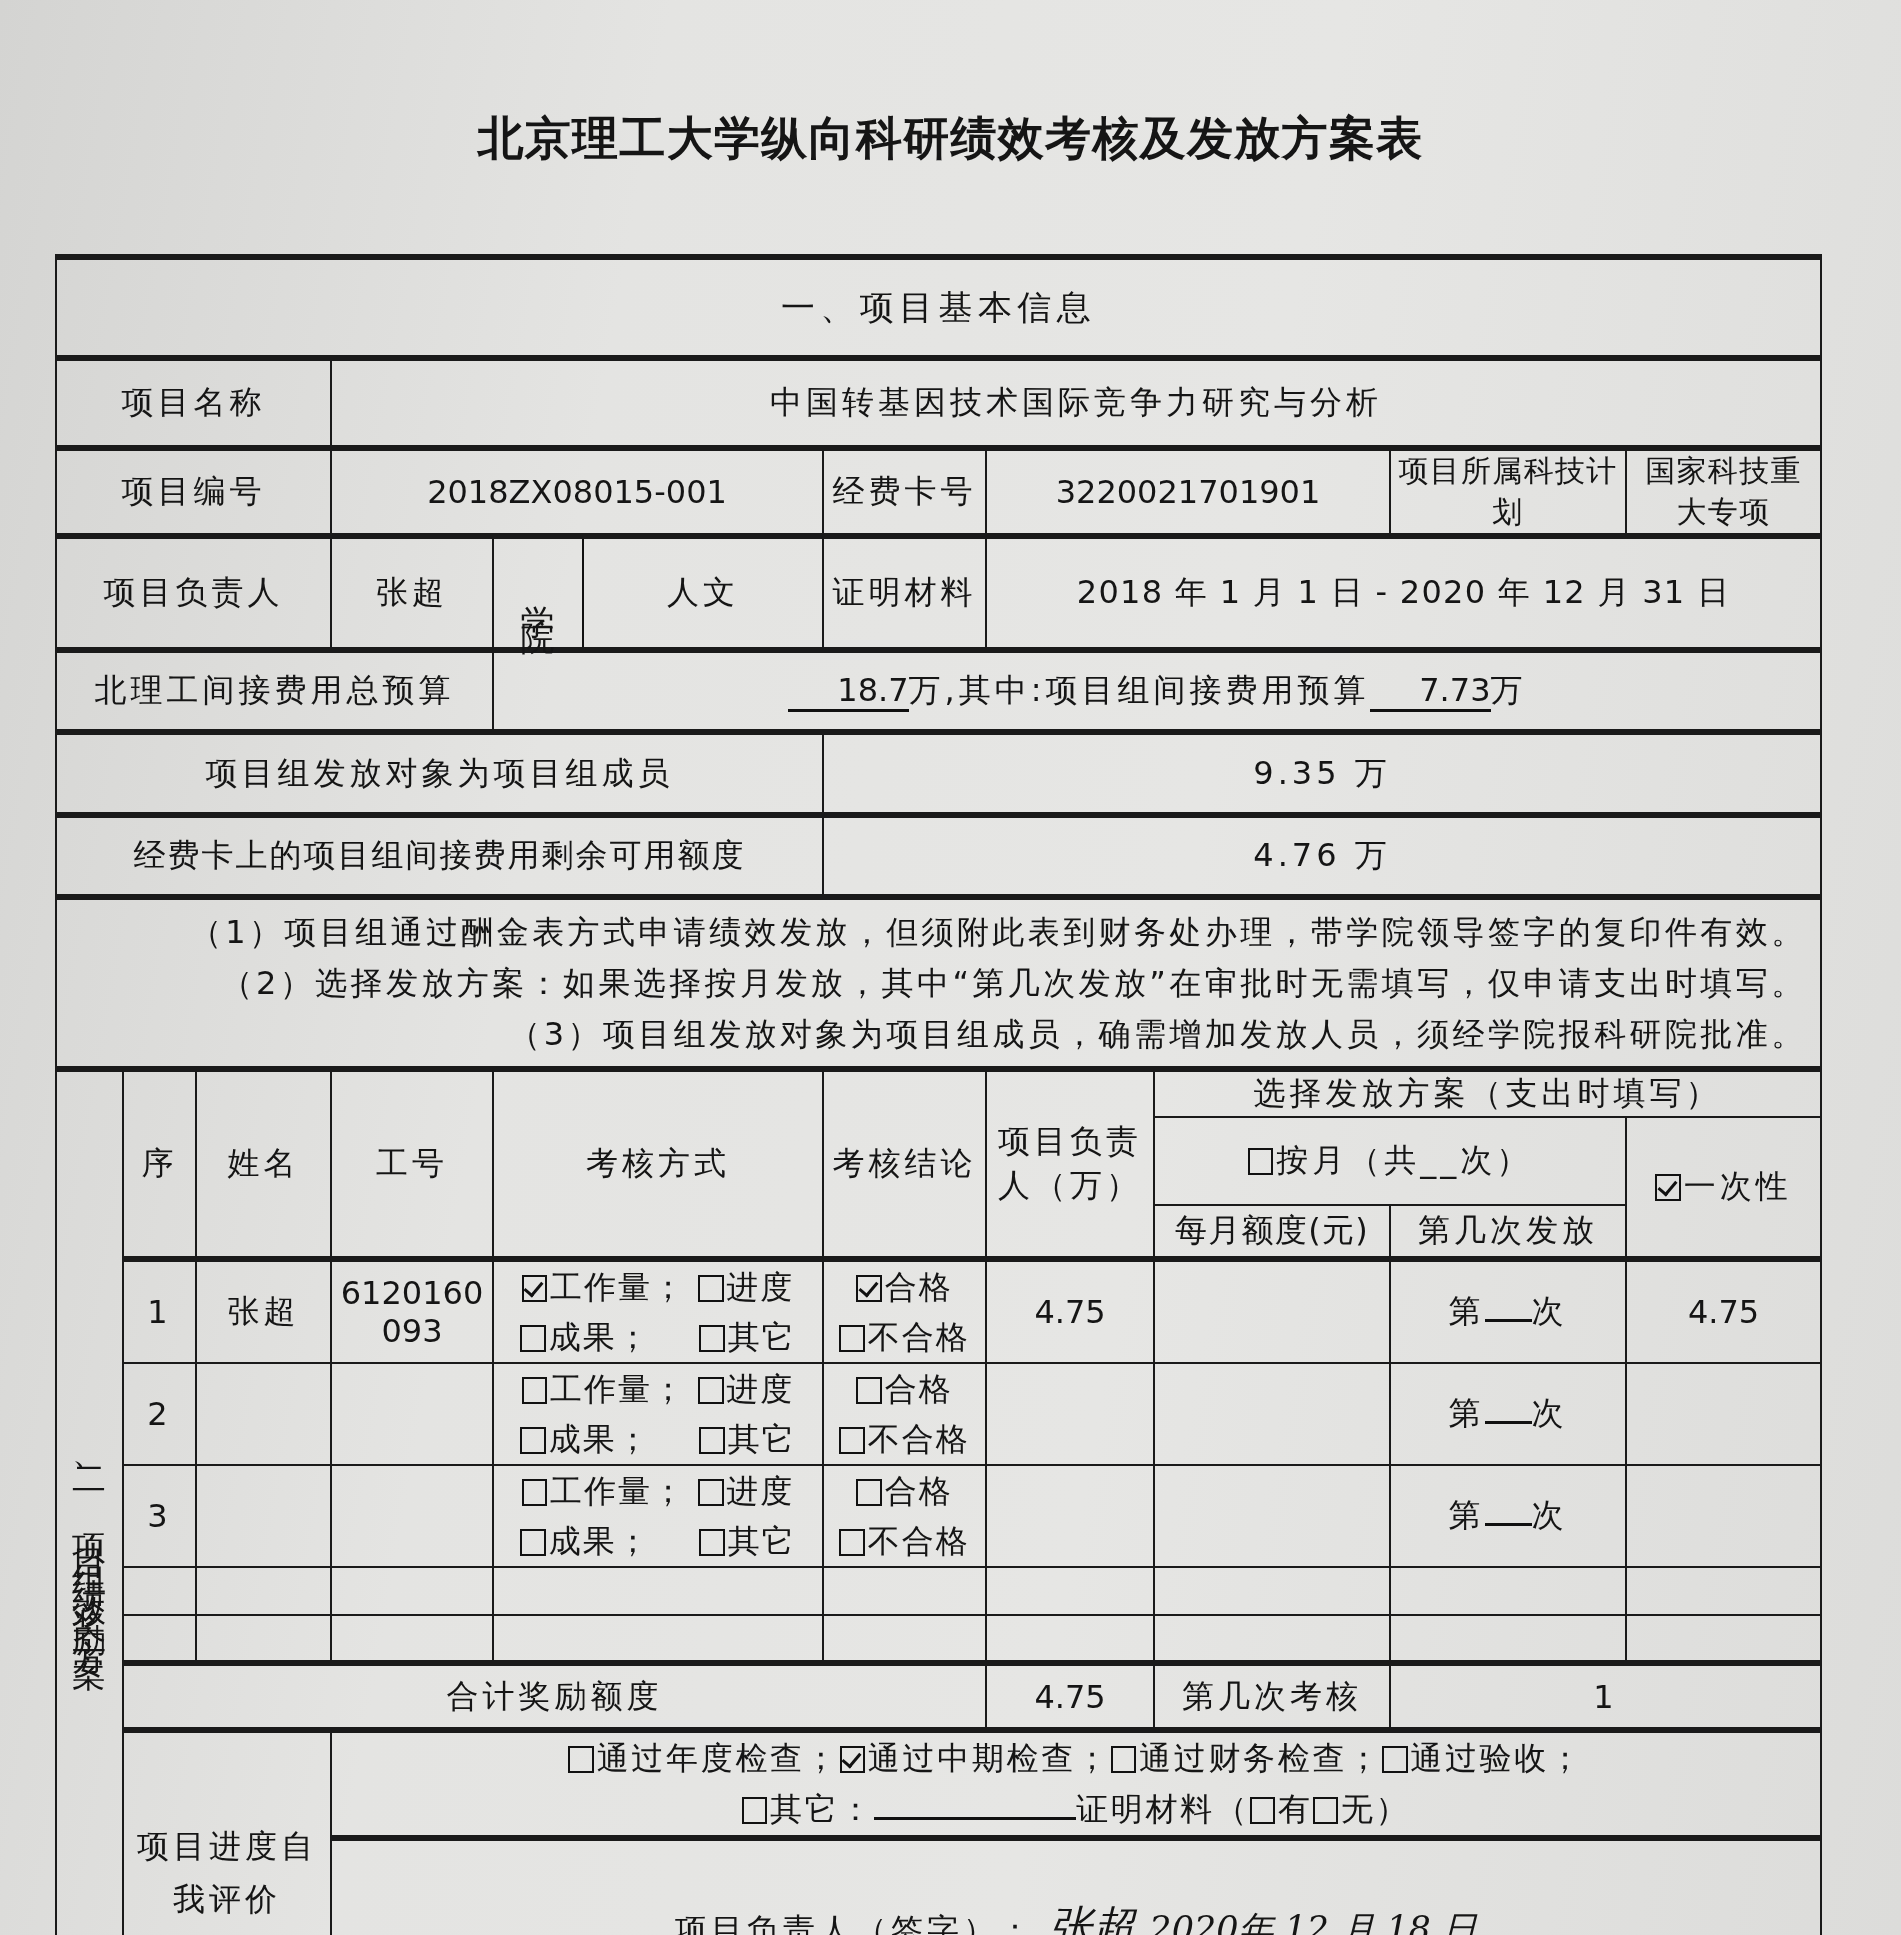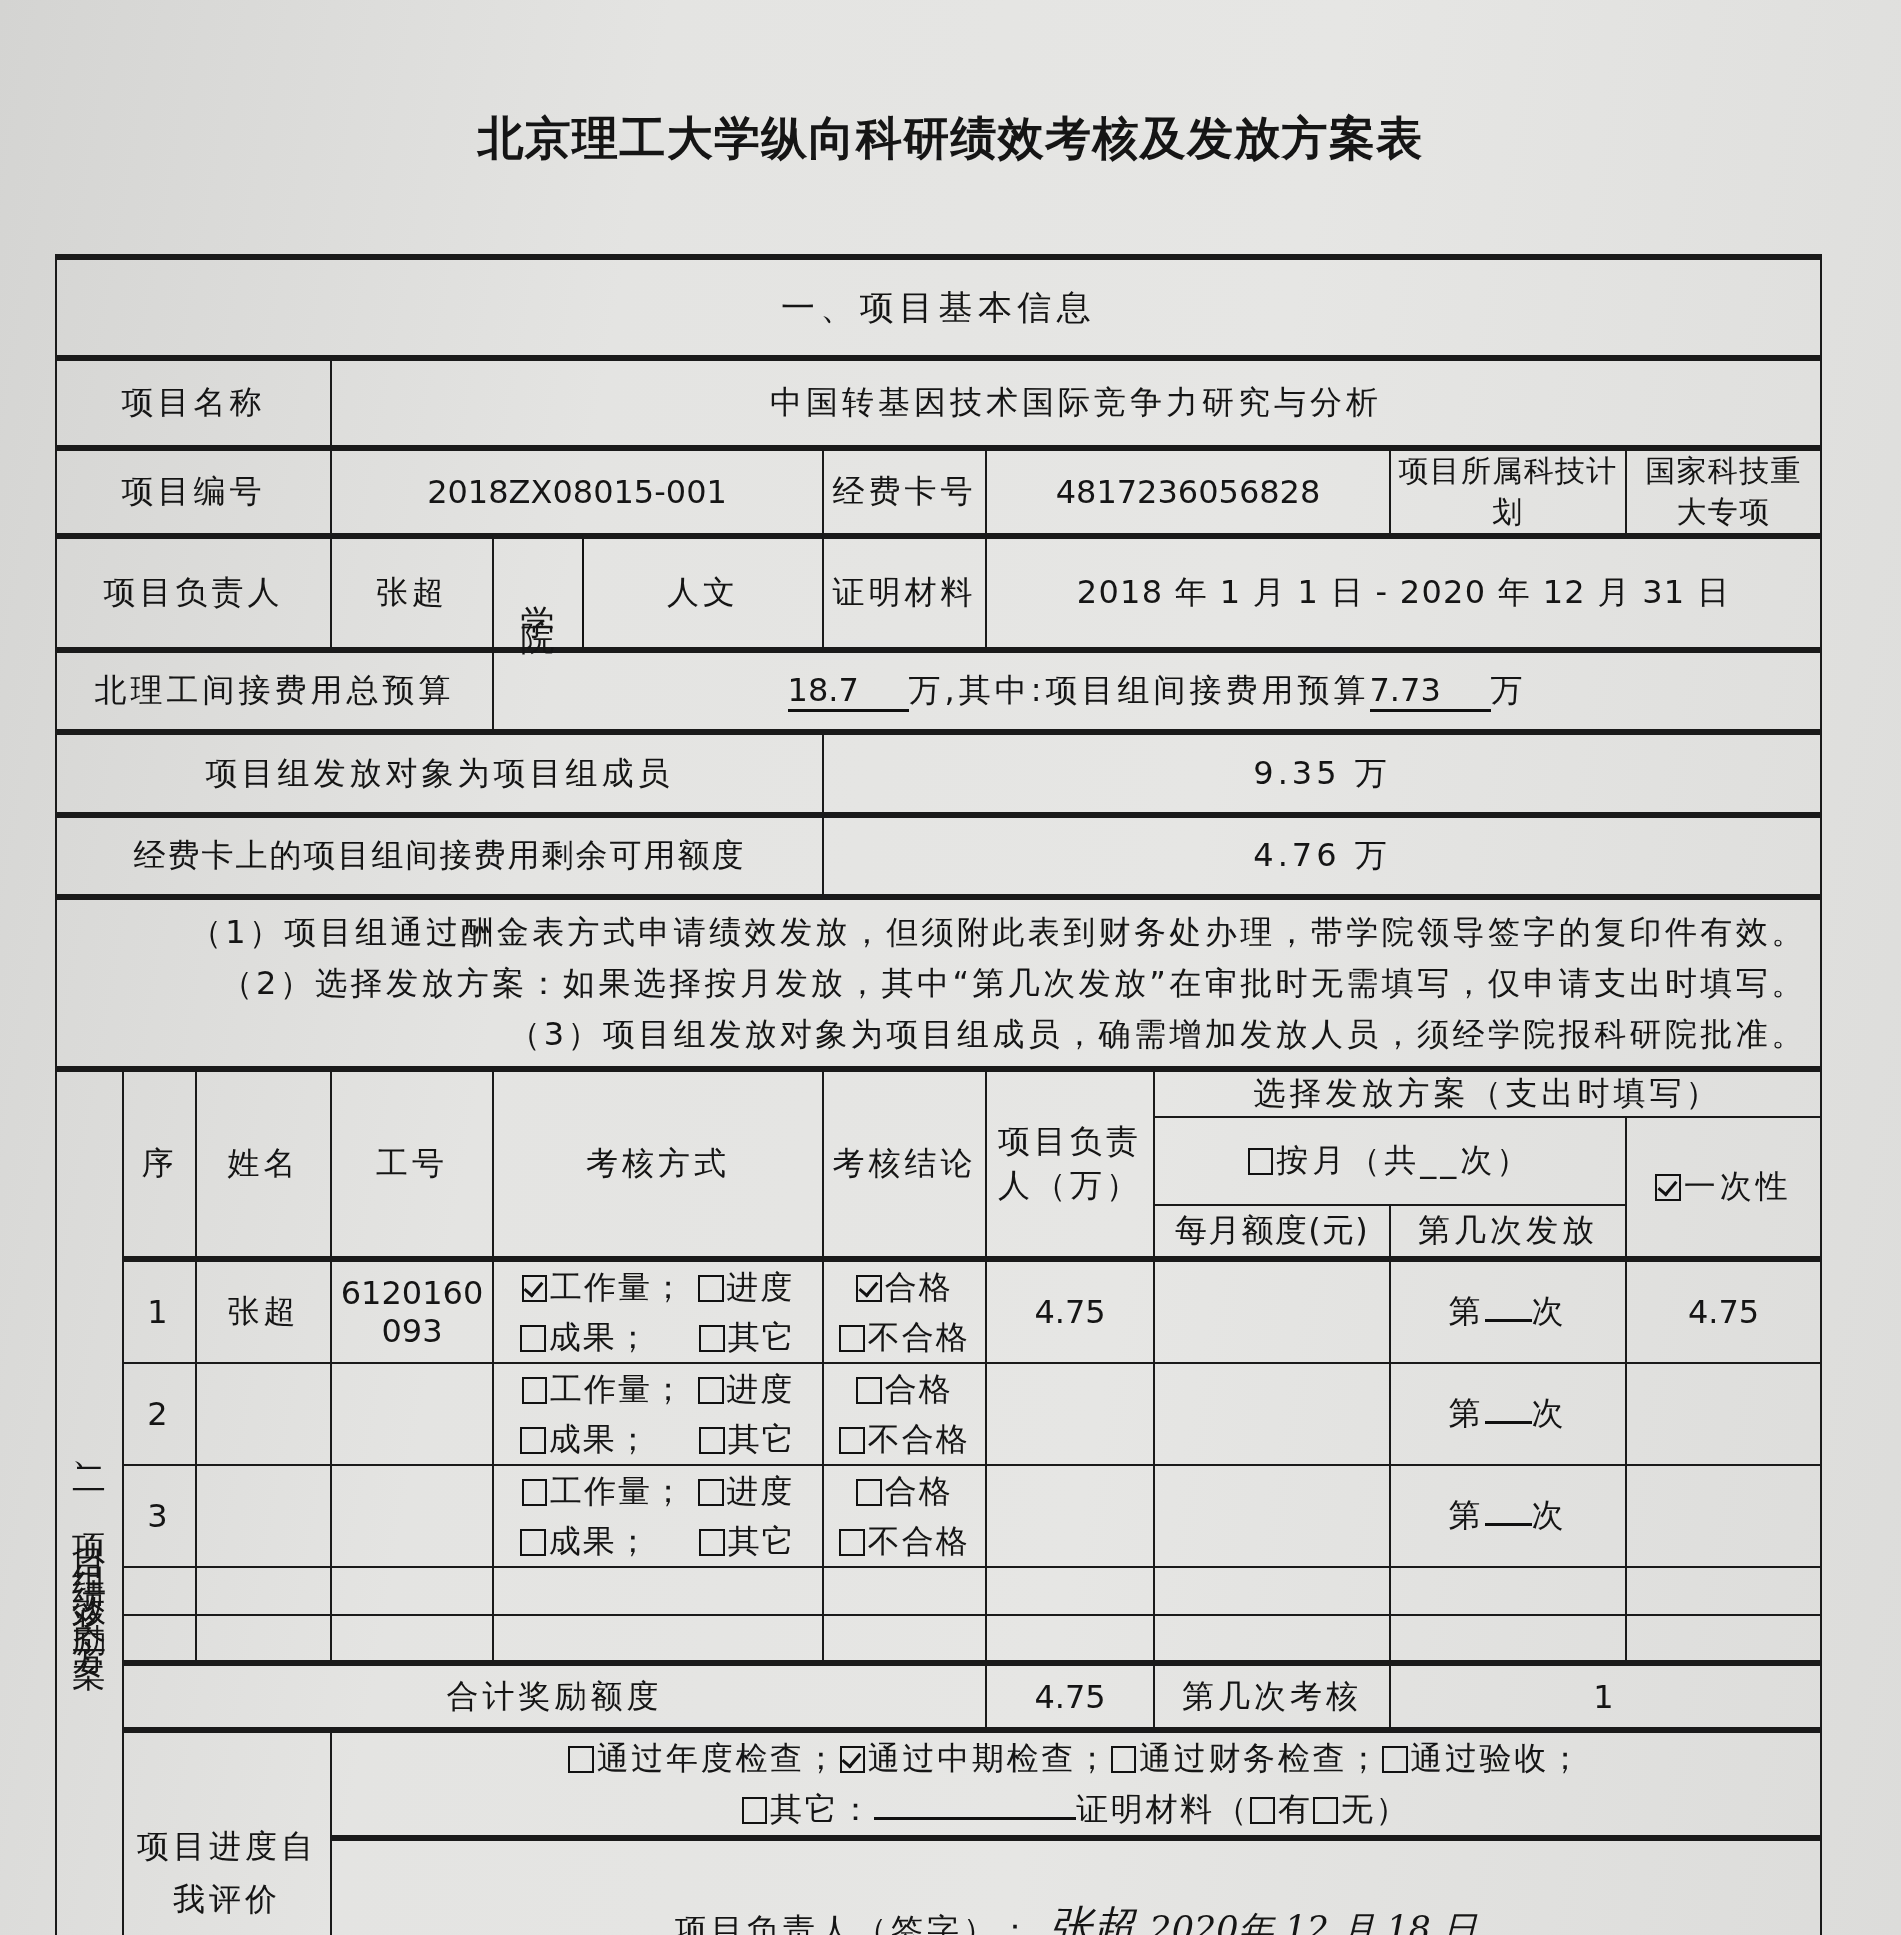--- a/index.html
+++ b/index.html
@@ -4,21 +4,21 @@
 <style>
 html,body{margin:0;padding:0;}
 body{width:1901px;height:1936px;background:#d9d9d7;font-family:"DejaVu Sans",sans-serif;color:#151515;position:relative;overflow:hidden;}
 .paper{position:absolute;left:0;top:0;width:1901px;height:1936px;background:linear-gradient(100deg,#d4d4d2 0%,#e4e4e2 30%,#e6e6e4 60%,#dcdcda 100%);}
 .title{position:absolute;left:0;width:1901px;top:108px;text-align:center;font-size:46px;font-weight:bold;letter-spacing:1.3px;}
 table{position:absolute;left:55px;top:254px;width:1763px;border-collapse:collapse;table-layout:fixed;}
 td{border:2px solid #1a1a1a;font-size:32px;text-align:center;vertical-align:middle;padding:0 4px;letter-spacing:4px;}
 .thick td,.thick{border-top-width:6px;}
 .left{text-align:center;}
 .sec{font-size:34px;letter-spacing:5.4px;}
-.u{display:inline-block;border-bottom:3.4px solid #111;min-width:121px;text-align:left;letter-spacing:0;}
+.u{display:inline-block;border-bottom:3.4px solid #111;min-width:121px;text-align:right;letter-spacing:0;}
 .note{text-align:right;font-size:32px;line-height:51px;letter-spacing:3.4px;padding:6.7px 13.5px;}
 .cb{display:inline-block;width:25.6px;height:27px;border:2.7px solid #111;vertical-align:-4px;margin-right:2.7px;position:relative;box-sizing:border-box;}
 .cb.on::after{content:"";position:absolute;left:4.7px;top:0.7px;width:8px;height:15px;border-right:3.4px solid #111;border-bottom:3.4px solid #111;transform:rotate(40deg);}
 .vert{writing-mode:vertical-rl;letter-spacing:15px;font-size:34px;}
 .sig{font-family:"DejaVu Serif",serif;font-style:italic;font-size:43px;letter-spacing:0;}
 .blank{display:inline-block;width:47px;border-bottom:3.4px solid #111;}
 </style>
 </head>
 <body>
 
@@ -43,21 +43,21 @@
         <td colspan="10" class="left sec">一、项目基本信息</td>
       </tr>
 <tr class="thick" style="height:90px">
  <td colspan="3">项目名称</td>
  <td colspan="7">中国转基因技术国际竞争力研究与分析</td>
       </tr>
 <tr class="thick" style="height:83px">
  <td colspan="3">项目编号</td>
  <td colspan="2" style="letter-spacing:0">2018ZX08015-001</td>
  <td>经费卡号</td>
- <td colspan="2" style="letter-spacing:0">4817236056828</td>
+ <td colspan="2" style="letter-spacing:0">3220021701901</td>
  <td style="font-size:30px;letter-spacing:1.3px">项目所属科技计划</td>
  <td style="font-size:30px;letter-spacing:1.3px">国家科技重大专项</td>
       </tr>
 <tr class="thick" style="height:108px">
  <td colspan="3">项目负责人</td>
  <td>张超</td>
  <td style="padding:0">
           <div style="display:flex;height:108px">
             <div style="width:88px;border-right:2px solid #111;display:flex;align-items:center;justify-content:center" class="vert">学院</div>
             <div style="flex:1;display:flex;align-items:center;justify-content:center">人文</div>

